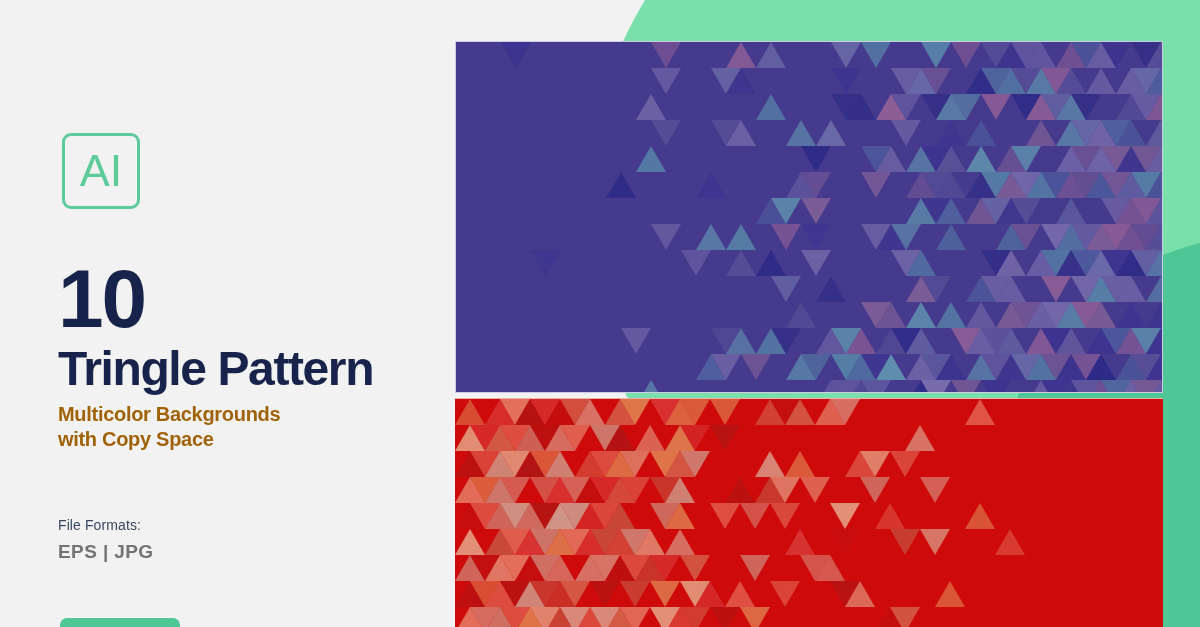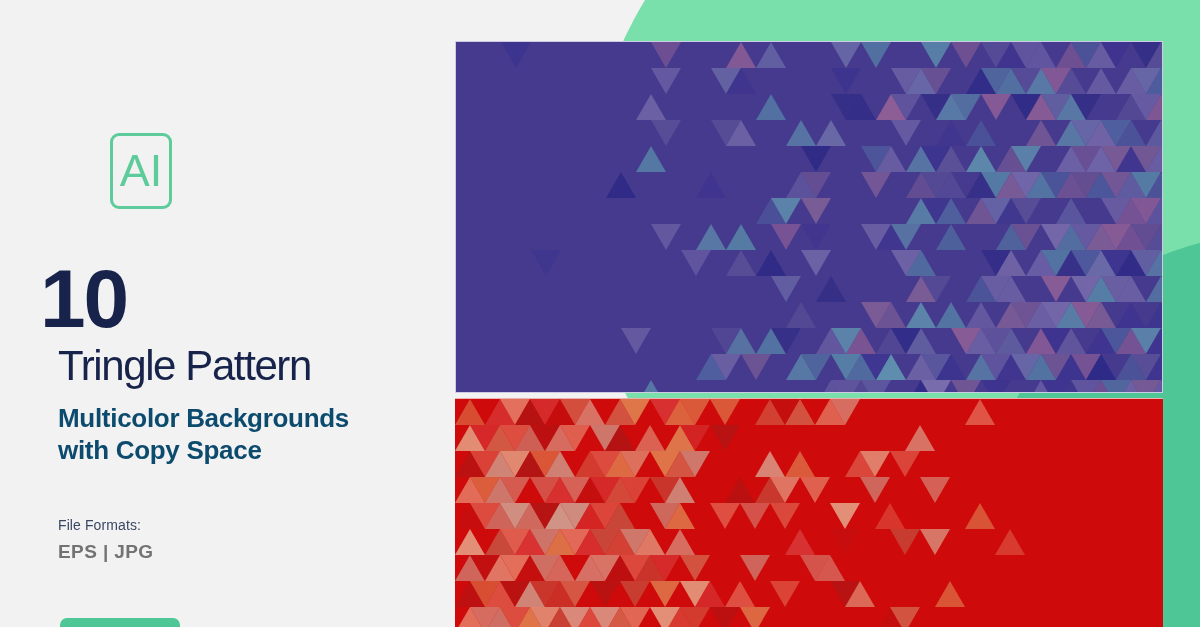--- a/index.html
+++ b/index.html
@@ -36,70 +36,69 @@
     top: 0;
     width: 455px;
     height: 627px;
     z-index: 5;
   }
 
   .ai-badge {
     position: absolute;
     left: 62px;
     top: 133px;
-    width: 62px;
+    width: 78px;
     height: 76px;
     border: 3px solid #5ecb9a;
     border-radius: 9px;
     box-sizing: border-box;
     display: flex;
     align-items: center;
     justify-content: center;
-    margin-left: 48px;
   }
   .ai-badge-text {
     color: #5ecb9a;
     font-size: 45px;
     line-height: 1;
     font-weight: 400;
     letter-spacing: 0px;
     transform: translateY(-1px);
     font-family: "Liberation Sans", sans-serif;
   }
 
   .count {
     position: absolute;
-    left: 40px;
+    left: 58px;
     top: 258px;
     font-size: 82px;
     font-weight: bold;
     color: #17234a;
     letter-spacing: -2px;
     line-height: 1;
   }
 
   .title {
     position: absolute;
     left: 58px;
     top: 345px;
-    font-size: 42px;
-    font-weight: normal;
+    font-size: 48px;
+    font-weight: bold;
     color: #17234a;
     letter-spacing: -1.4px;
     line-height: 1;
     white-space: nowrap;
   }
 
   .subtitle {
     position: absolute;
     left: 58px;
     top: 402px;
-    font-size: 26px;
+    font-size: 20px;
     font-weight: bold;
-    color: #0c4a6e;
+    color: #a16207;
     line-height: 1.24;
     letter-spacing: -0.3px;
   }
 
   .formats-label {
     position: absolute;
     left: 58px;
     top: 517px;
     font-size: 14px;
     color: #3a4763;

